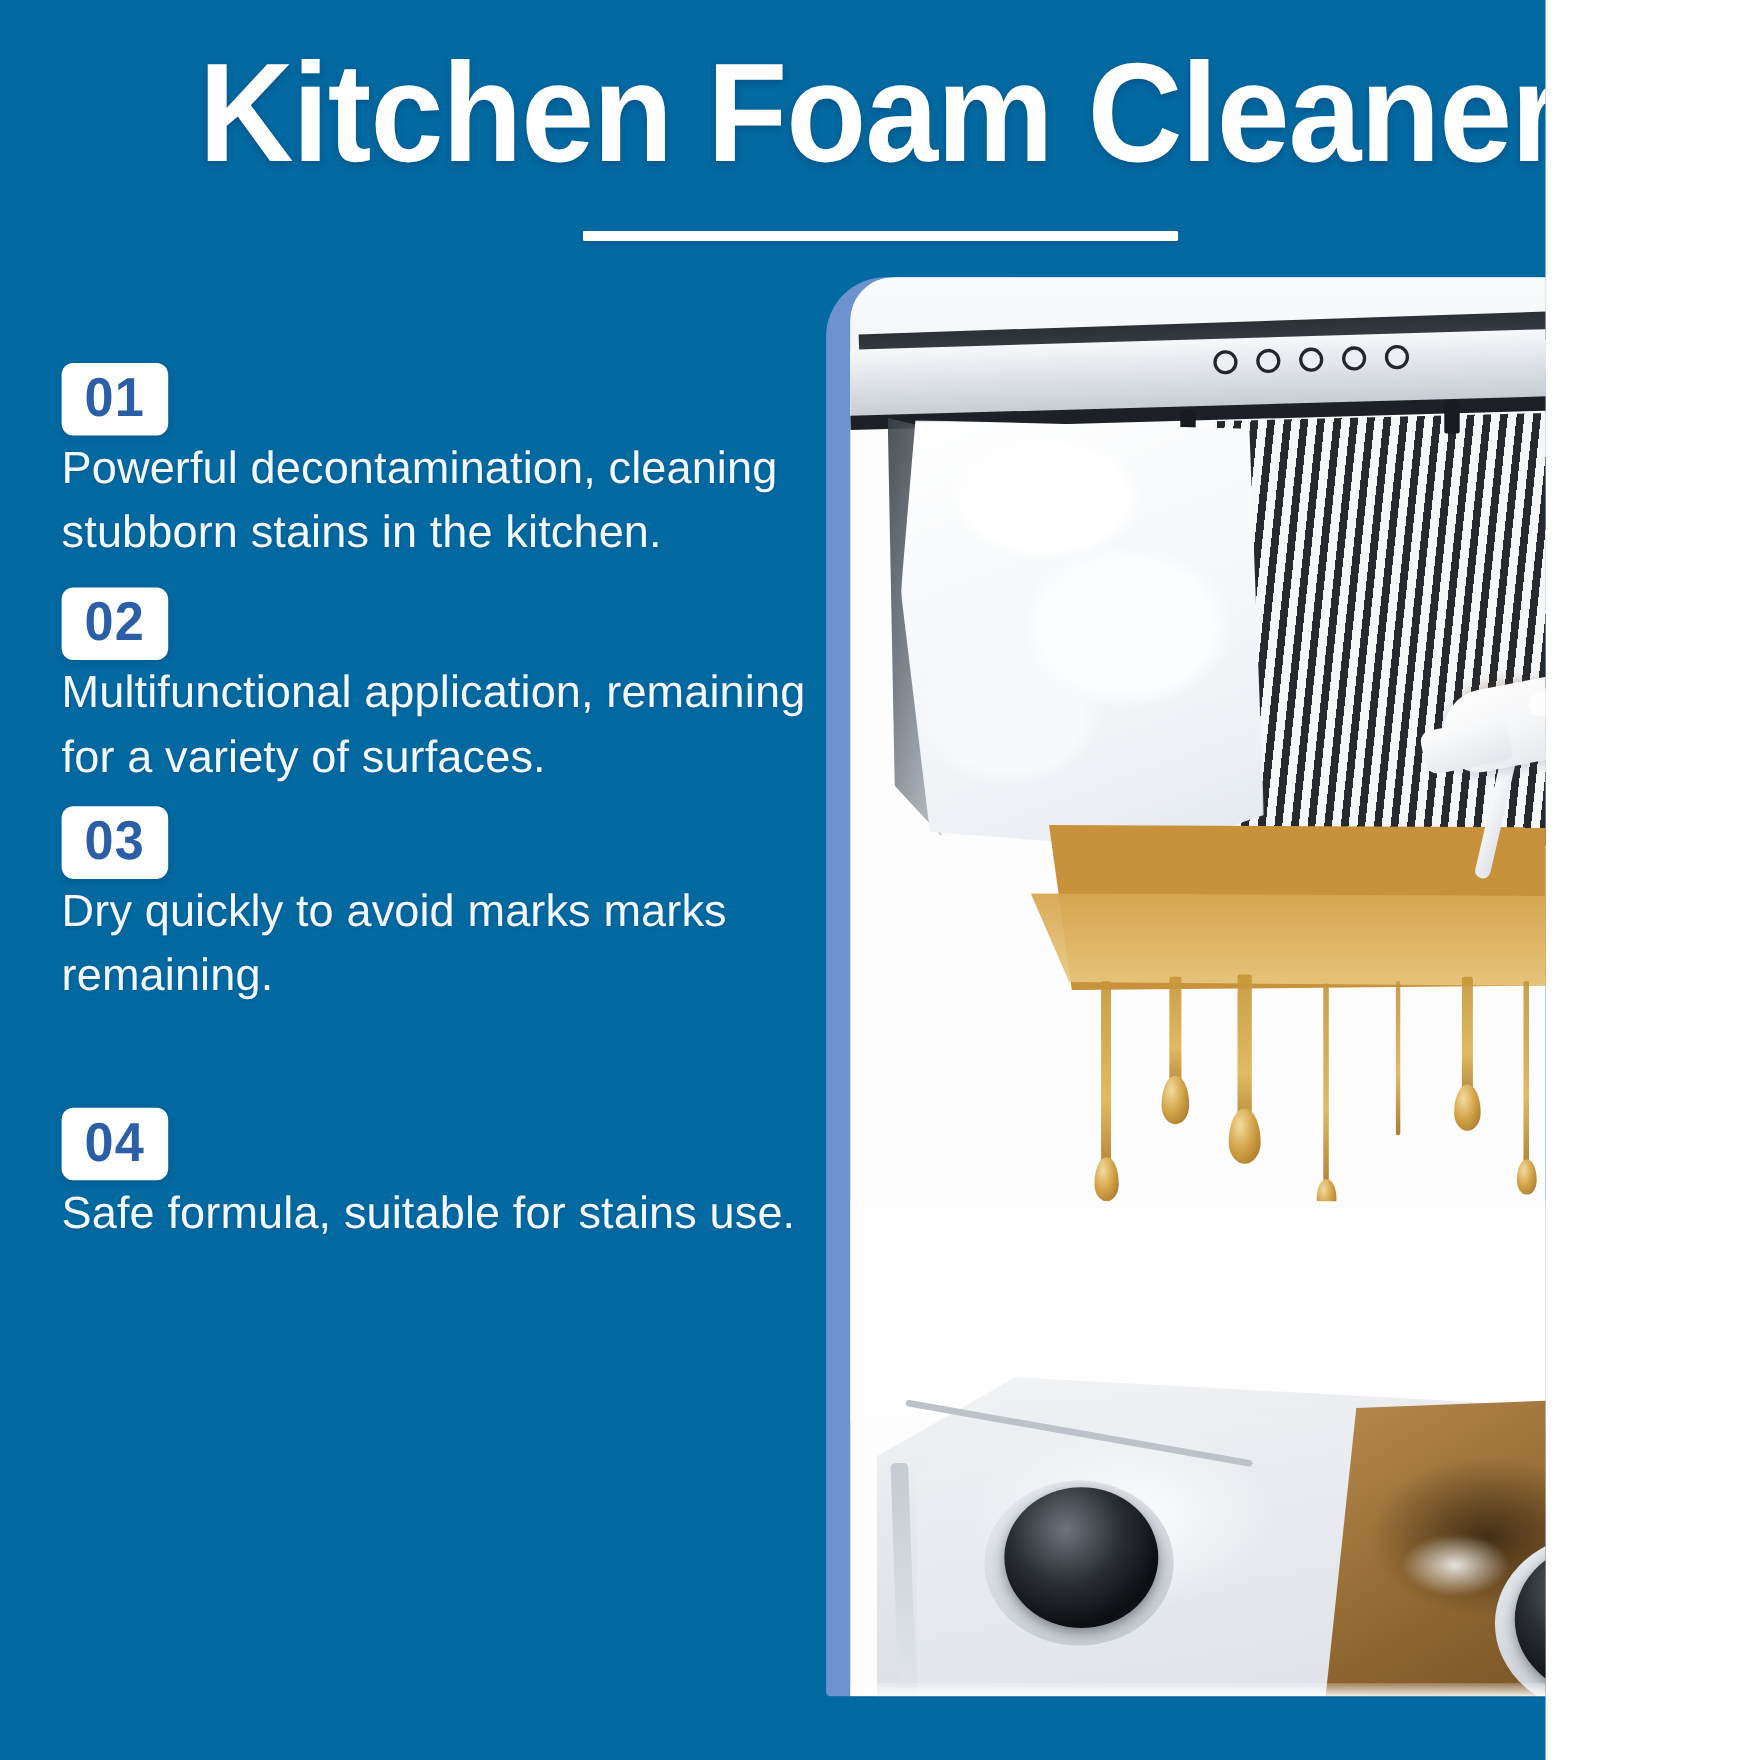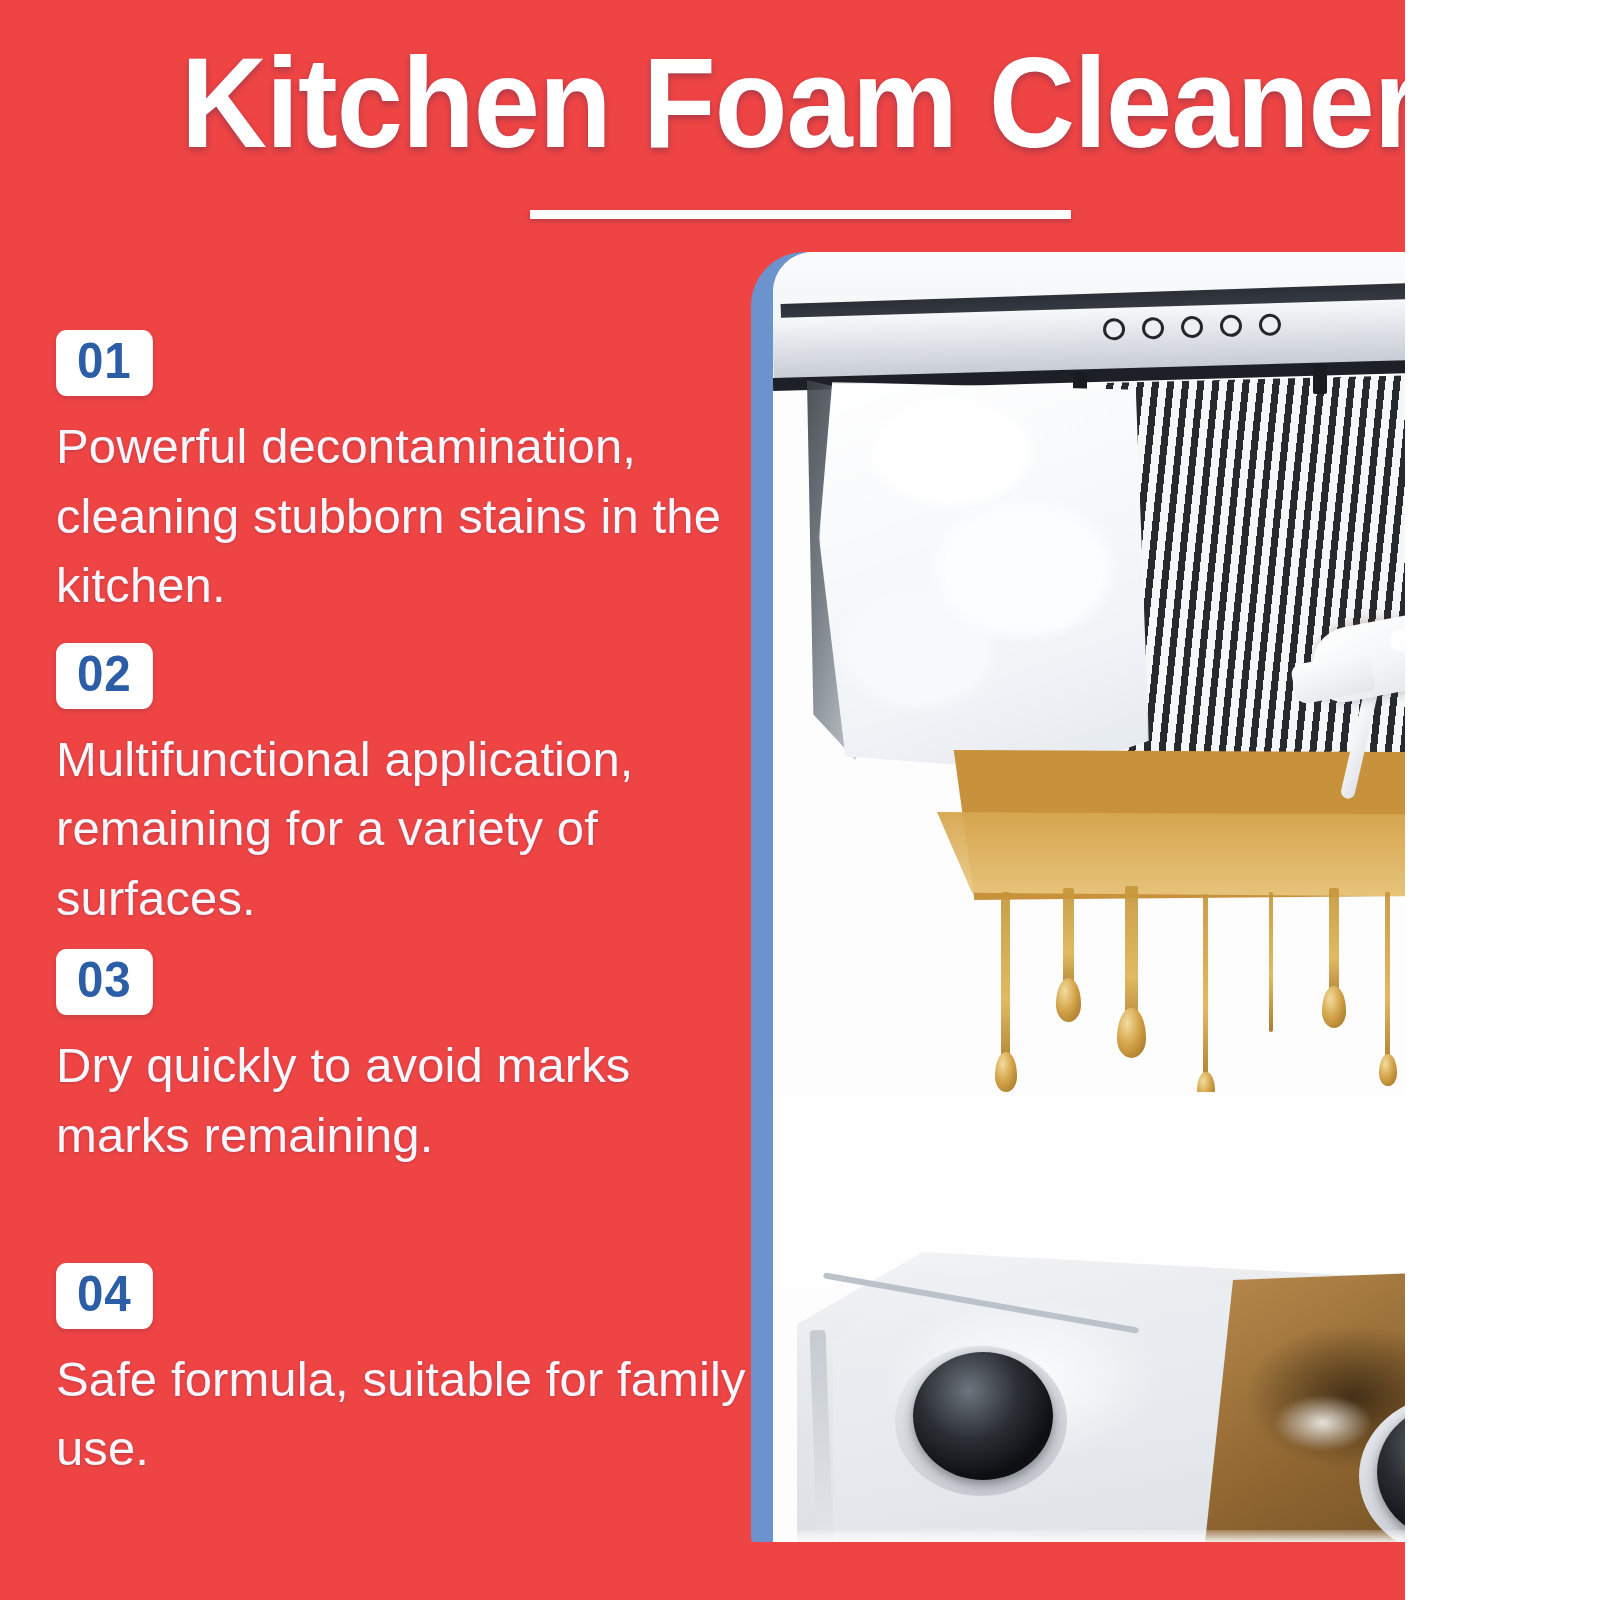--- a/index.html
+++ b/index.html
@@ -9,21 +9,21 @@
   }
   body {
     font-family: "Liberation Sans", sans-serif;
   }
 
   #poster {
     position: relative;
     width: 1405px;
     height: 1600px;
     overflow: hidden;
-    background: #ef4444;
+    background: #0369a1;
   }
 
   
   #title-block {
     position: absolute;
     left: 0;
     top: 34px;
     width: 1600px;
     text-align: center;
   }
@@ -64,22 +64,21 @@
     font-family: "Liberation Sans Narrow", "Liberation Sans", sans-serif;
     font-size: 50px;
     line-height: 1.22;
     font-weight: bold;
     letter-spacing: 1px;
     transform: scaleX(0.95);
     transform-origin: left center;
     box-shadow: 0 2px 6px rgba(10,35,80,0.18);
   }
   .feature-text {
-    margin-top: 16px;
-    font-size: 49px;
+    font-size: 41px;
     line-height: 1.42;
     color: #F4F7FC;
     font-weight: 300;
     letter-spacing: 0.1px;
     text-shadow: 0 1px 3px rgba(10,35,80,0.22);
   }
   .feature-item.gap-01 { margin-bottom: 22px; }
   .feature-item.gap-02 { margin-bottom: 16px; }
   .feature-item.gap-03 { margin-bottom: 92px; }
 
@@ -419,21 +418,21 @@
       <div class="feature-text">Multifunctional application, remaining for a variety of surfaces.</div>
     </div>
 
     <div class="feature-item gap-03">
       <div class="feature-badge">03</div>
       <div class="feature-text">Dry quickly to avoid marks marks remaining.</div>
     </div>
 
     <div class="feature-item">
       <div class="feature-badge">04</div>
-      <div class="feature-text">Safe formula, suitable for family use.</div>
+      <div class="feature-text">Safe formula, suitable for stains use.</div>
     </div>
 
   </div>
 
   <div id="photo-panel">
     <div id="photo-inner">
 
       <div class="hood-ceiling"></div>
       <div class="hood-dark-strip"></div>
       <div class="hood-body"></div>

